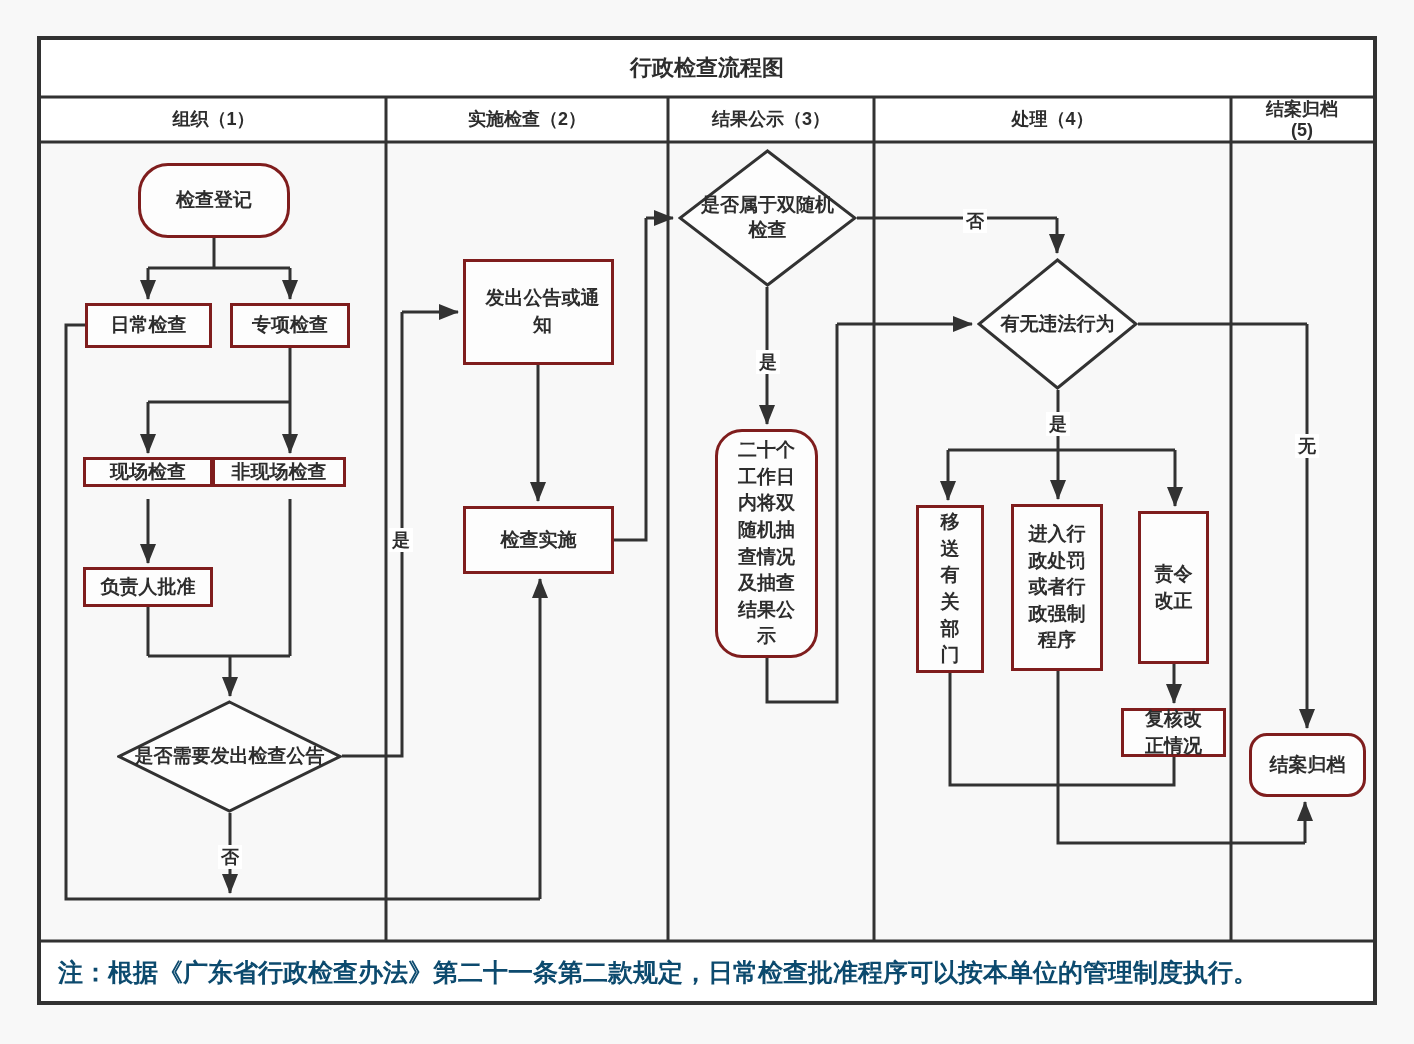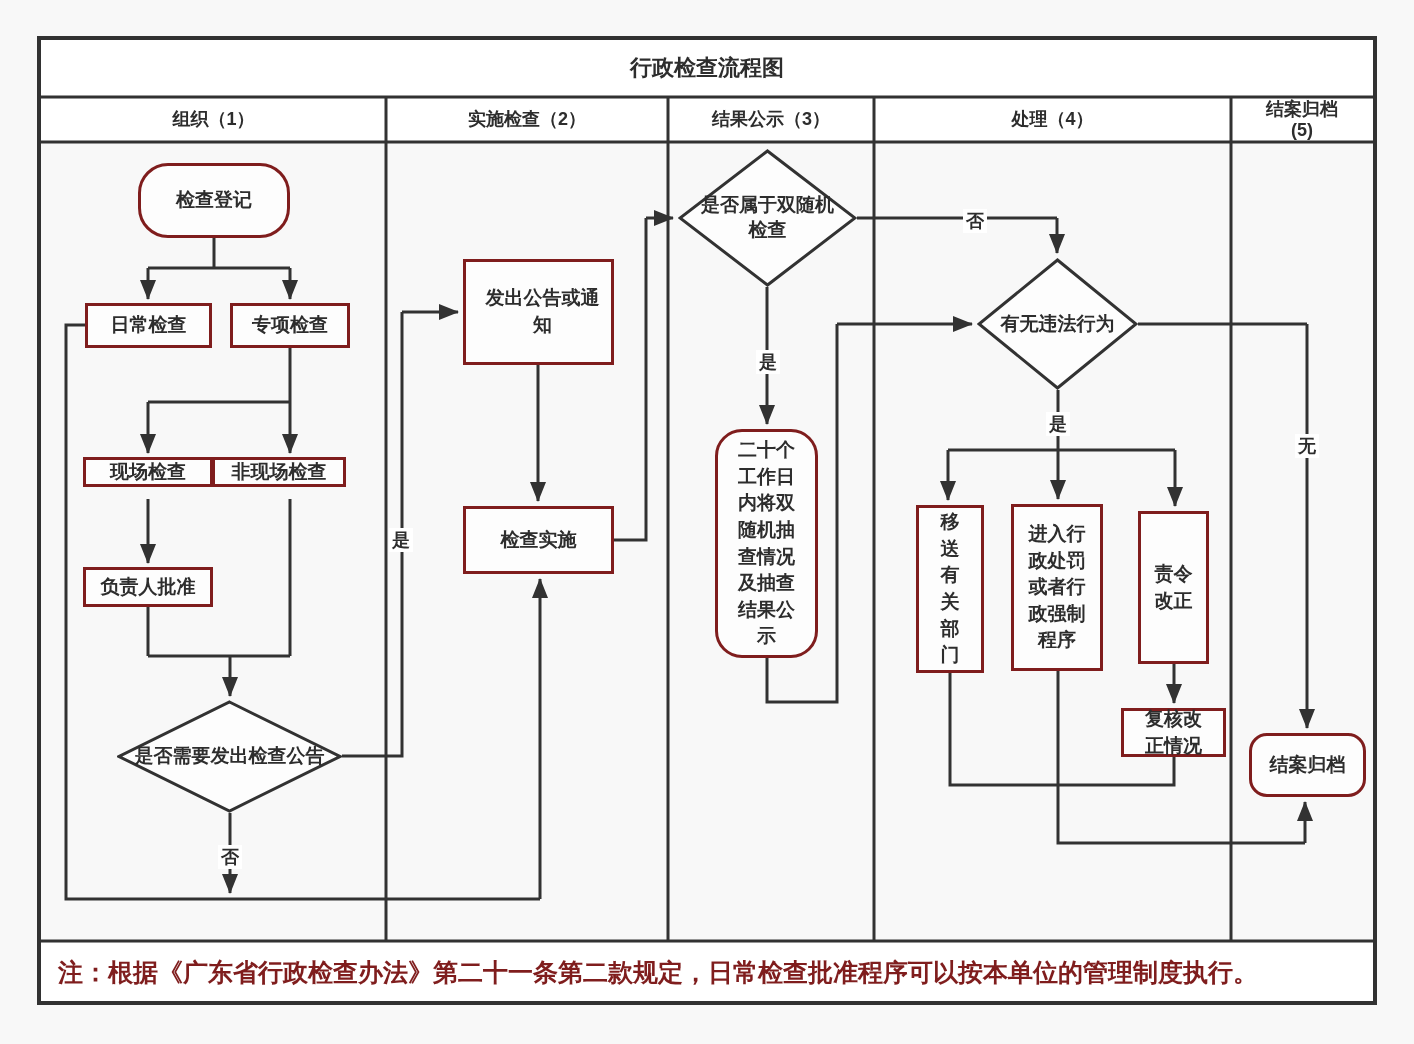--- a/index.html
+++ b/index.html
@@ -17,21 +17,21 @@
   .rounded-start{border-radius:30px;}
   .rounded-end{border-radius:18px;}
   .diamond{position:absolute;}
   .diamond svg{position:absolute;left:0;top:0;width:100%;height:100%;}
   .diamond .dtext{position:absolute;left:-12px;right:-12px;top:0;bottom:0;display:flex;
          align-items:center;justify-content:center;text-align:center;
          white-space:pre-line;font-size:19px;line-height:1.3;}
   .elabel{position:absolute;transform:translate(-50%,-50%);background:#ffffff;
          padding:0 3px;font-size:18px;}
   .note{position:absolute;left:58px;top:943px;width:1302px;height:58px;
-         display:flex;align-items:center;font-size:25px;color:#7f1d1d;}
+         display:flex;align-items:center;font-size:25px;color:#0c4a6e;}
 </style>
 </head>
 <body>
 
 <div class="stage">
 
   <div class="strip" style="top:40px;height:57px;"></div>
   <div class="strip" style="top:99px;height:42px;"></div>
   <div class="strip" style="top:943px;height:58px;"></div>
 

